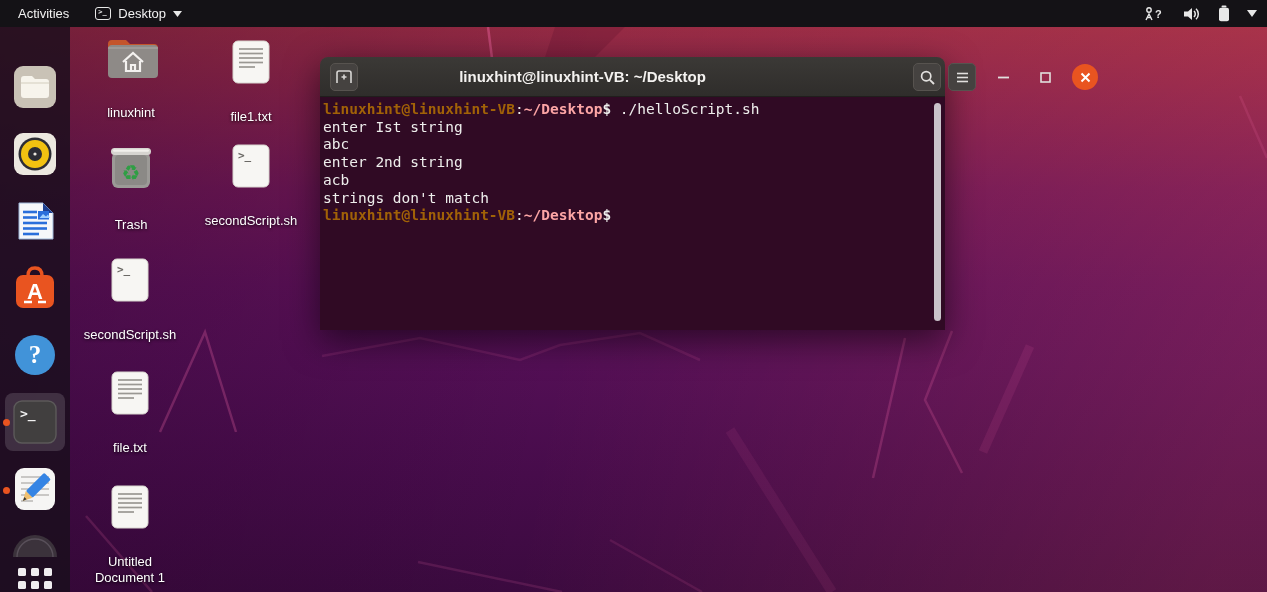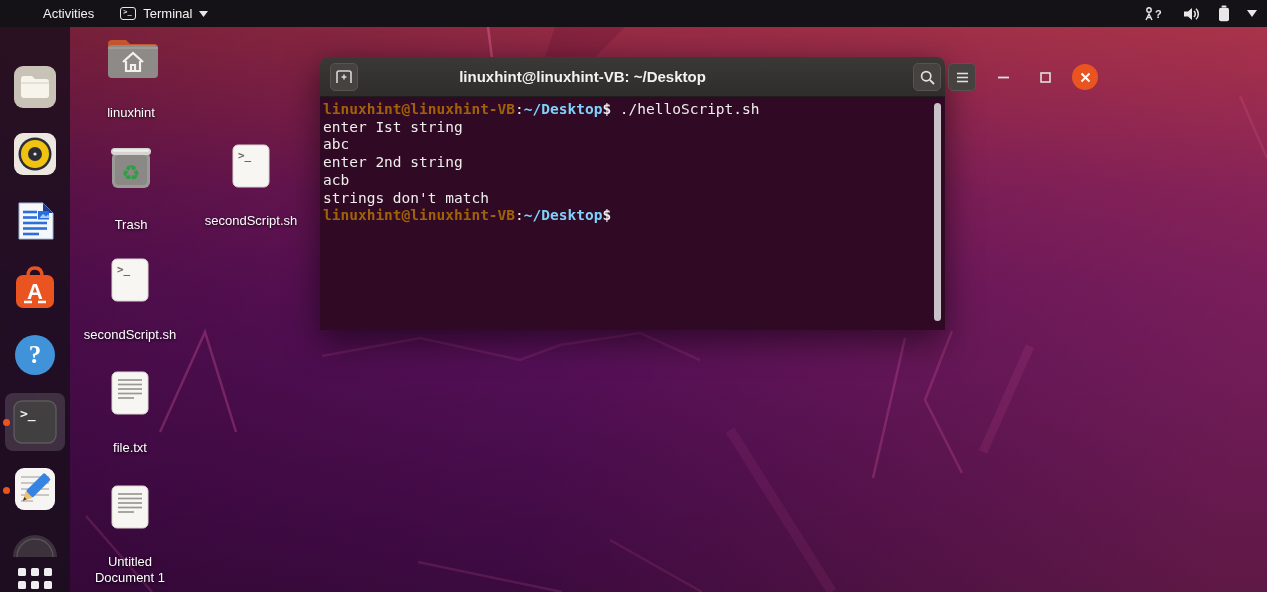--- a/index.html
+++ b/index.html
@@ -13,21 +13,21 @@
   }
   .pattern { position:absolute; inset:0; }
 
   
   .topbar {
     position:absolute; left:0; top:0; width:1267px; height:27px;
     background:#141216; color:#f2f2f2; font-size:13px; z-index:50;
     display:flex; align-items:center;
   }
   .tb-left { display:flex; align-items:center; gap:26px; padding-left:18px; }
-  .tb-activities { cursor:default;margin-left:25px; }
+  .tb-activities { cursor:default; }
   .tb-appmenu { display:flex; align-items:center; gap:7px; }
   .mini-term {
     width:16px; height:13px; border:1.3px solid #e8e8e8; border-radius:3px;
     font-family:"DejaVu Sans Mono", monospace; font-size:7px; line-height:9px;
     padding-left:2px; color:#e8e8e8; font-weight:bold;
   }
   .tb-clock { position:absolute; left:0; right:0; text-align:center; pointer-events:none; }
   .tb-clock span { pointer-events:auto; }
   .tb-right { position:absolute; right:10px; top:0; height:27px; display:flex; align-items:center; gap:17px; }
 
@@ -78,21 +78,21 @@
   .term-body {
     position:absolute; left:0; top:40px; right:0; bottom:0;
     background:#300a24;
   }
   .term-lines {
     position:absolute; left:3px; top:4px; right:16px;
     font-family:"DejaVu Sans Mono", monospace; font-size:14.5px; line-height:17.7px;
     color:#eeeeec; white-space:pre;
   }
   .t-green { color:#a16207; font-weight:bold; }
-  .t-blue  { color:#7dd3fc; font-weight:bold; }
+  .t-blue  { color:#fca5a5; font-weight:bold; }
   .t-fg    { color:#eeeeec; }
   .t-fgb   { color:#eeeeec; font-weight:bold; }
   .scroll-thumb {
     position:absolute; right:4px; top:6px; width:7px; height:218px;
     background:#c9c2c9; border-radius:4px;
   }
 </style>
 </head>
 <body>
 
@@ -112,21 +112,21 @@
       <path d="M1240,96 L1267,158" stroke-opacity="0.14"></path>
     </g>
     <polygon points="555,27 625,27 520,132" fill="#3c0020" opacity="0.16"></polygon>
   </svg>
 
   <div class="topbar">
     <div class="tb-left">
       <span class="tb-activities">Activities</span>
       <span class="tb-appmenu">
         <span class="mini-term">&gt;_</span>
-        <span>Terminal</span>
+        <span>Desktop</span>
         <svg width="9" height="6" viewBox="0 0 9 6">
             <polygon points="0,0 9,0 4.5,6" fill="#e8e8e8"></polygon>
           </svg>
       </span>
     </div>
     <div class="tb-right">
       <svg width="22" height="16" viewBox="0 0 22 16">
         <g stroke="#e8e8e8" stroke-width="1.4" fill="none">
           <circle cx="5" cy="4" r="2.2"></circle>
           <path d="M2,14 L5,8 L8,14"></path>
@@ -260,20 +260,33 @@
       <path d="M4,12 h50" stroke="#a39f9c" stroke-width="1.4"></path>
       <g stroke="#f4f2f0" stroke-width="2.2" fill="none">
         <path d="M19,26 L29,17 L39,26"></path>
         <path d="M22,25 v10 h14 v-10"></path>
         <path d="M27,35 v-6 h4 v6"></path>
       </g>
     </svg>
     <div class="lbl">linuxhint</div>
   </div>
 
+  <div class="dicon" style="left:191px;top:40px">
+    <svg class="glyph" width="38" height="44" viewBox="0 0 38 44">
+      <rect x="1" y="1" width="36" height="42" rx="5" fill="#f7f6f3" stroke="#d9d6d0"></rect>
+      <g stroke="#9a9893" stroke-width="1.7">
+        <path d="M7,9 h24"></path>
+          <path d="M7,13.5 h24"></path>
+          <path d="M7,18 h24"></path>
+          <path d="M7,22.5 h24"></path>
+          <path d="M7,27 h16"></path>
+      </g>
+    </svg>
+    <div class="lbl">file1.txt</div>
+  </div>
 
   <div class="dicon" style="left:71px;top:144px">
     <svg class="glyph" width="50" height="48" viewBox="0 0 50 48">
       <rect x="6" y="8" width="38" height="36" rx="6" fill="#9c9a97"></rect>
       <rect x="9" y="11" width="32" height="30" rx="4" fill="#8b8986"></rect>
       <rect x="5" y="4" width="40" height="7" rx="3.5" fill="#d6d4d0"></rect>
       <rect x="7" y="5.4" width="36" height="2.4" rx="1.2" fill="#f2f0ec"></rect>
       <text x="25" y="36" text-anchor="middle" font-size="21" fill="#2f9e44" font-family="DejaVu Sans, sans-serif">♻</text>
     </svg>
     <div class="lbl">Trash</div>

